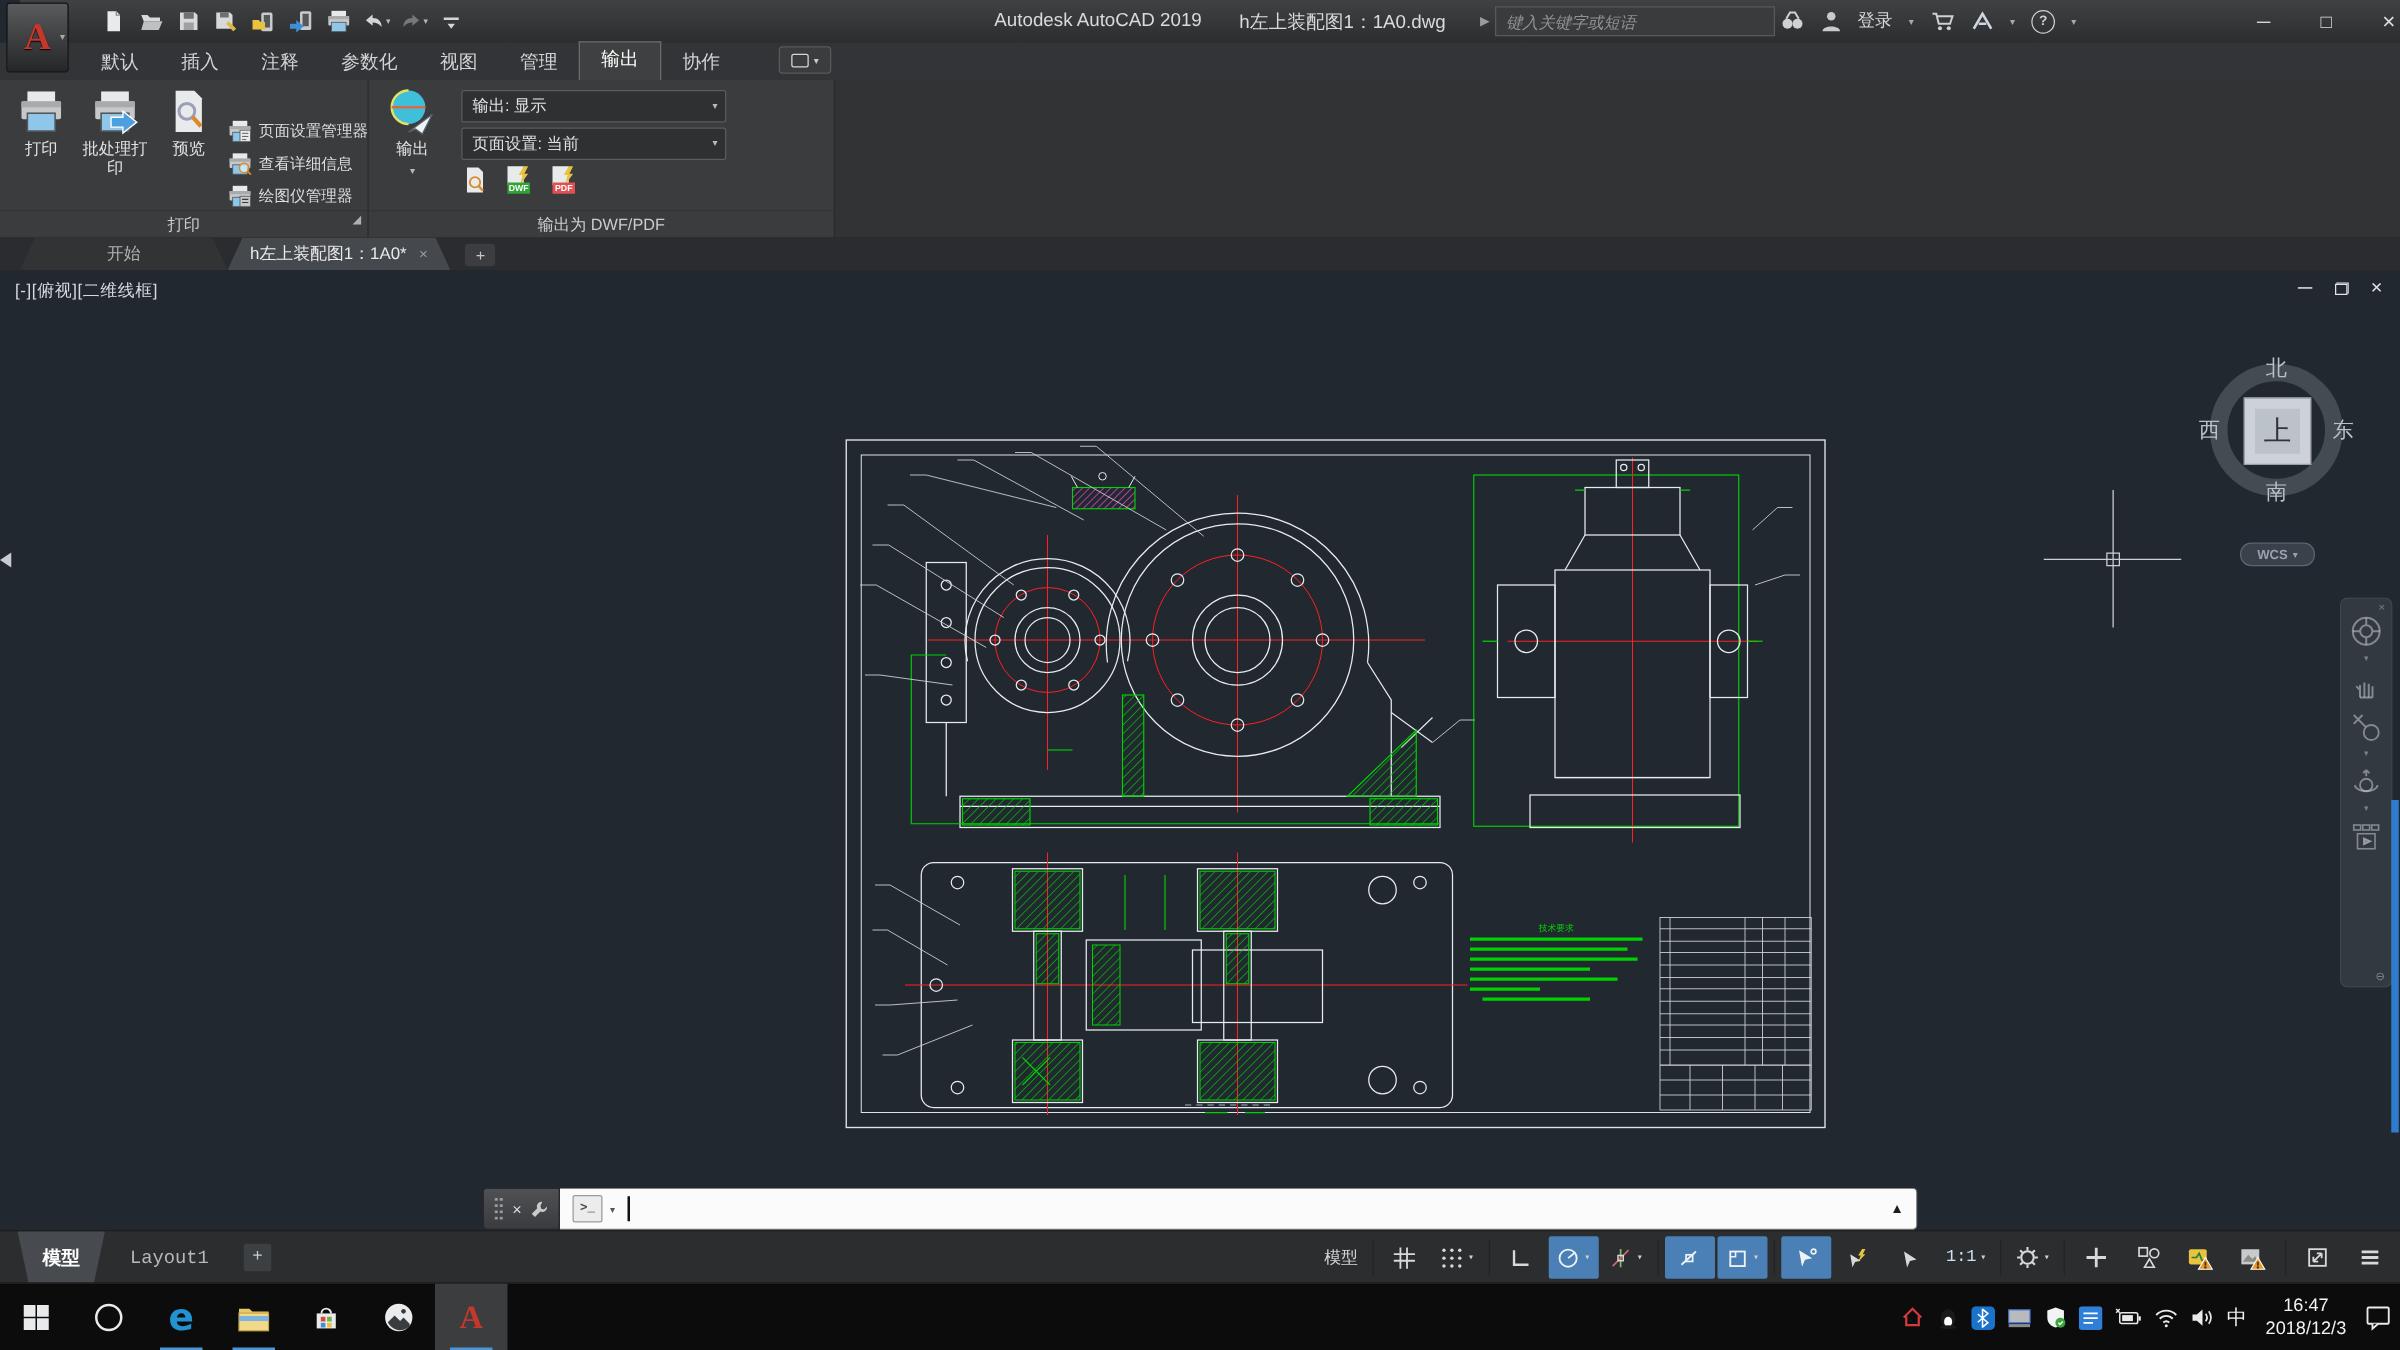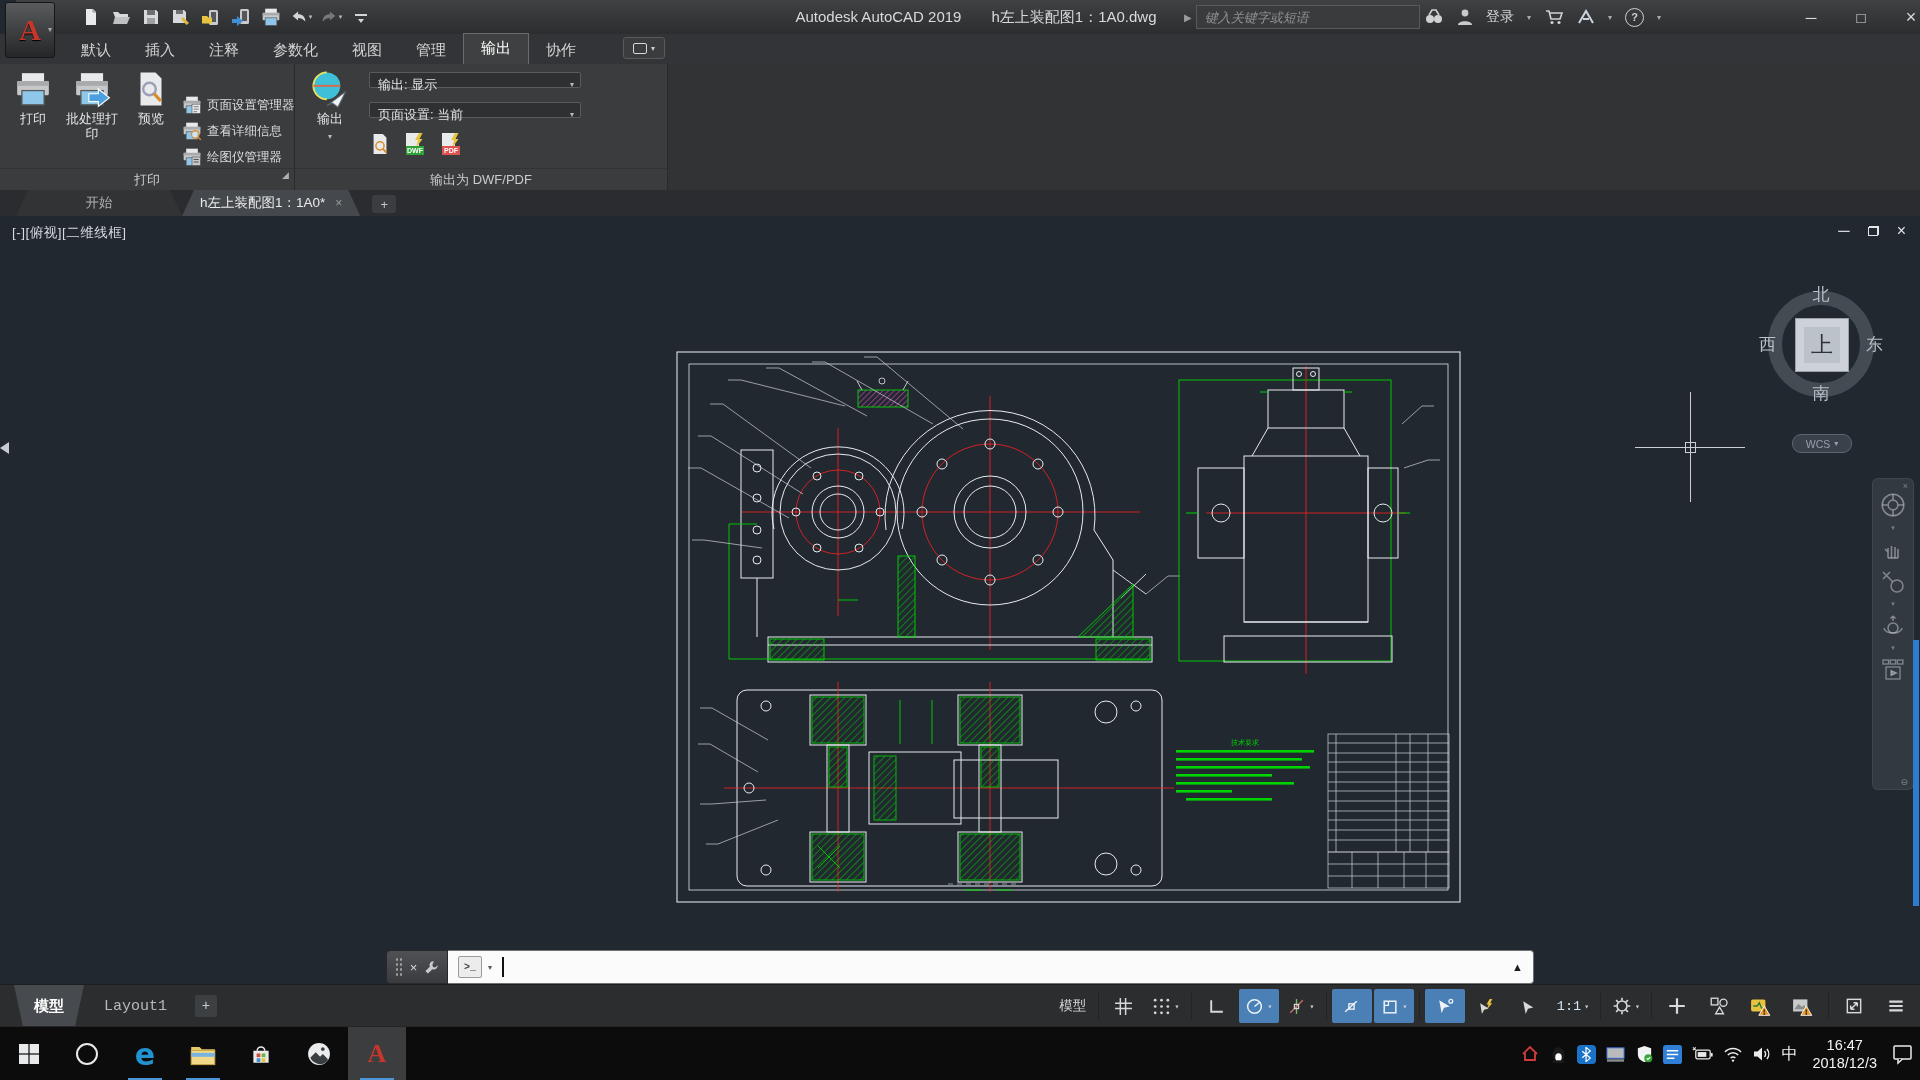--- a/index.html
+++ b/index.html
@@ -42,21 +42,21 @@
 
   
   #ribbon{left:0;top:64px;width:1920px;height:126px;background:#323334;border-bottom:1px solid #222;}
   .panel{position:absolute;top:0;height:126px;background:#3b3c3d;border-right:1px solid #292a2b;}
   .plabel{position:absolute;bottom:0;left:0;width:100%;height:21px;line-height:21px;text-align:center;
           font-size:13px;color:#cbccce;border-top:1px solid #333435;}
   .plabel .launch{position:absolute;right:5px;bottom:4px;font-size:9px;color:#aeb0b1;}
   .bigbtn{position:absolute;top:6px;display:flex;flex-direction:column;align-items:center;gap:3px;
           color:#e2e3e4;font-size:13px;line-height:15px;text-align:center;}
   .smallrow{display:flex;align-items:center;gap:5px;height:26px;color:#dcddde;font-size:12.5px;white-space:nowrap;}
-  .dd{position:absolute;left:74px;width:212px;height:16px;background:#2f3031;border:1px solid #5a5b5c;border-radius:2px;
+  .dd{position:absolute;left:74px;width:212px;height:26px;background:#2f3031;border:1px solid #5a5b5c;border-radius:2px;
       color:#e0e1e2;font-size:13px;line-height:23px;padding-left:8px;box-sizing:border-box;}
   .dd .car{position:absolute;right:6px;top:0;font-size:8px;color:#b9babb;}
 
   
   #filetabs{left:0;top:190px;width:1920px;height:26px;background:#2a2c2f;display:flex;align-items:flex-end;padding-left:16px;box-sizing:border-box;}
   .ftab{height:26px;line-height:26px;padding:0 18px;color:#aeb0b2;font-size:13.5px;background:#313335;
         clip-path:polygon(12px 0,calc(100% - 12px) 0,100% 100%,0 100%);display:flex;align-items:center;gap:10px;}
   .ftab.start{width:130px;justify-content:center;}
   .ftab.active{background:#45484c;color:#e9eaeb;}
   .ftab .x{font-size:12px;color:#9b9c9d;}
@@ -79,21 +79,21 @@
   #vcube .lbl{position:absolute;color:#b9c0c8;font-size:17px;}
   #vcube .n{top:1px;left:50%;transform:translateX(-50%);}
   #vcube .s{bottom:1px;left:50%;transform:translateX(-50%);}
   #vcube .w{left:0;top:50%;transform:translateY(-50%);}
   #vcube .e{right:0;top:50%;transform:translateY(-50%);}
   #vcube .face{position:absolute;left:36px;top:36px;width:52px;height:52px;background:#cdd2d8;border:1px solid #9aa0a8;
                display:flex;align-items:center;justify-content:center;}
   #vcube .face .inner{width:36px;height:36px;background:#bcc2c9;display:flex;align-items:center;justify-content:center;
                       font-size:22px;color:#2f343a;}
   #wcs{left:1792px;top:218px;width:58px;height:17px;background:#39414b;border:1px solid #5c646e;border-radius:9px;
-       color:#98a1ac;font-size:10.5px;display:flex;align-items:center;justify-content:center;gap:4px;}
+       color:#98a1ac;font-size:10.5px;display:flex;align-items:center;justify-content:center;gap:4px;font-weight:bold;}
   
   #navbar{left:1872px;top:262px;width:42px;height:312px;background:rgba(82,88,96,.35);border:1px solid rgba(255,255,255,.07);
           border-radius:6px;display:flex;flex-direction:column;align-items:center;padding-top:12px;box-sizing:border-box;gap:6px;}
   #navbar .x{position:absolute;top:2px;right:5px;font-size:9px;color:rgba(210,215,220,.45);}
   #navbar .dim{position:absolute;bottom:2px;right:5px;font-size:9px;color:rgba(210,215,220,.45);}
   #navbar .car{font-size:7px;color:rgba(210,215,220,.45);line-height:6px;}
   #vscroll{left:1913px;top:424px;width:6px;height:266px;background:#2e7cd0;}
   #edgearrow{left:0;top:226px;width:0;height:0;border-top:6px solid transparent;border-bottom:6px solid transparent;
              border-right:9px solid #c8ccd0;}
   

